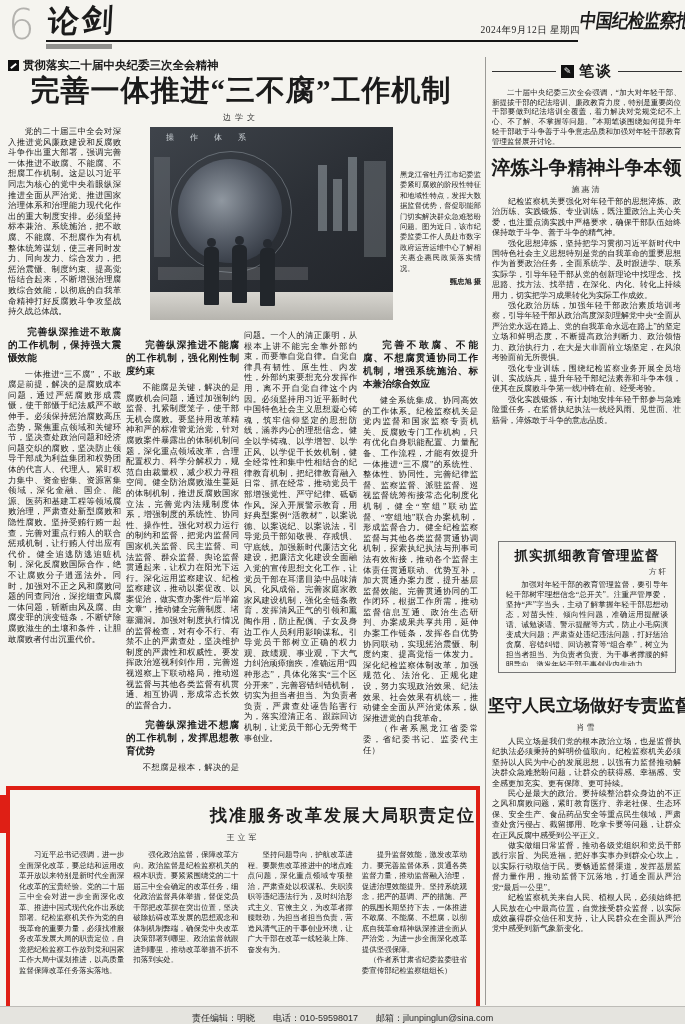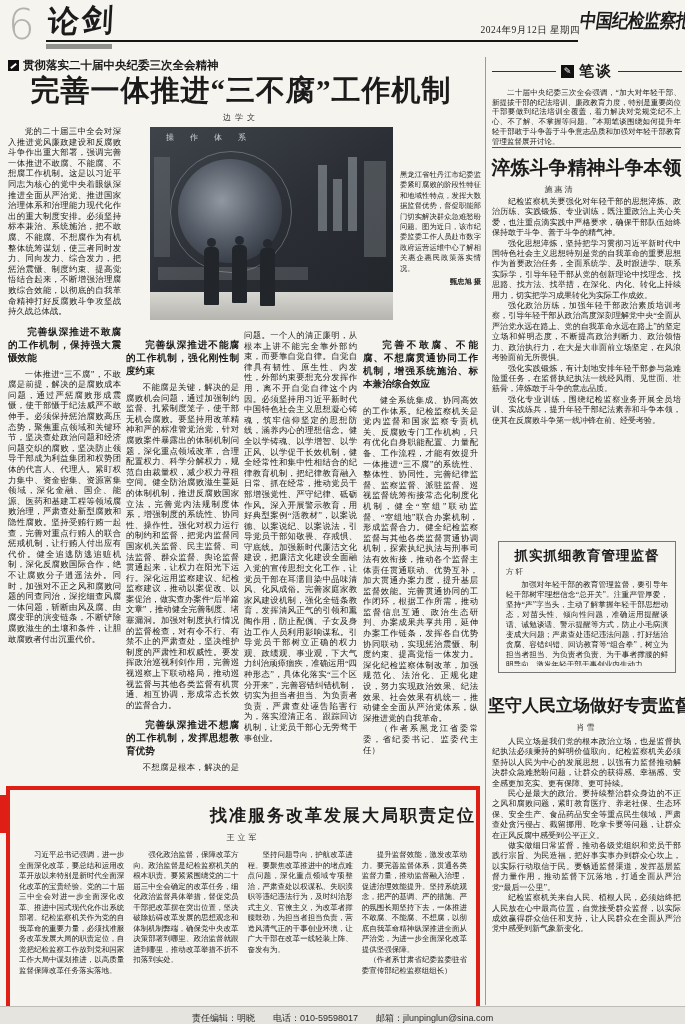--- a/index.html
+++ b/index.html
@@ -60,27 +60,27 @@
   
   .divider{left:485px;top:57px;width:1px;height:948px;background:#9b9a96;}
   .bt-head{left:492px;top:62px;width:190px;display:flex;align-items:center;gap:5px;}
   .bt-line{flex:1;height:1px;background:#333;}
   .bt-icon{width:13px;height:13px;background:#111;color:#fff;font-size:9px;line-height:13px;text-align:center;flex:none;font-family:"DejaVu Sans",sans-serif;}
   .bt-label{font-size:15px;font-weight:bold;letter-spacing:2px;}
   .bt-intro{left:492px;top:88px;width:189px;font-size:7.5px;line-height:9.7px;text-align:justify;color:#222;word-break:break-all;}
   .bt-intro p{margin:0;text-indent:2em;}
   .bt-rule{left:492px;top:147px;width:189px;height:1px;background:#555;}
   .sb-t1{left:490px;top:155px;width:193px;text-align:center;font-size:19px;font-weight:bold;letter-spacing:0px;white-space:nowrap;}
-  .sb-a1{left:463px;top:184px;width:193px;text-align:center;font-size:8px;letter-spacing:2px;color:#333;}
+  .sb-a1{left:490px;top:184px;width:193px;text-align:center;font-size:8px;letter-spacing:2px;color:#333;}
   .sb-body{font-size:8px;line-height:10.4px;text-align:justify;overflow:hidden;word-break:break-all;}
   .sb-body p{margin:0;text-indent:2em;}
   .sb-b1{left:492px;top:197px;width:189px;height:340px;}
   .sb-box{left:498px;top:541px;width:178px;height:132px;border:1px solid #777;box-sizing:border-box;padding:5px 7px;}
   .sb-t2{text-align:center;font-size:13.5px;font-weight:bold;letter-spacing:1px;white-space:nowrap;}
-  .sb-a2{text-align:left;font-size:7.5px;letter-spacing:2px;color:#333;margin:2px 0 3px 0;}
+  .sb-a2{text-align:right;font-size:7.5px;letter-spacing:2px;color:#333;margin:2px 0 3px 0;}
   .sb-b2{font-size:7.6px;line-height:10px;text-align:justify;overflow:hidden;height:86px;word-break:break-all;}
   .sb-b2 p{margin:0;text-indent:2em;}
   .sb-t3{left:488px;top:694px;width:197px;text-align:center;font-size:17px;font-weight:bold;white-space:nowrap;}
   .sb-a3{left:490px;top:722px;width:193px;text-align:center;font-size:8px;letter-spacing:2px;color:#333;}
   .sb-b3{left:492px;top:737px;width:189px;height:267px;}
   
   .footer{left:0;top:1006px;width:685px;height:18px;background:#e5e4df;border-top:1px solid #bdbcb7;
           display:flex;align-items:flex-end;justify-content:center;gap:18px;
           font-family:"Liberation Sans",sans-serif;font-size:9px;color:#2a2a2a;}
 </style>
@@ -180,22 +180,22 @@
     <p>二十届中央纪委三次全会强调，“加大对年轻干部、新提拔干部的纪法培训、廉政教育力度，特别是重要岗位干部要做到纪法培训全覆盖，着力解决对党规党纪不上心、不了解、不掌握等问题。”本期笔谈围绕如何提升年轻干部敢于斗争善于斗争意志品质和加强对年轻干部教育管理监督展开讨论。</p>
   </div>
   <div class="abs bt-rule"></div>
 
   <div class="abs sb-t1">淬炼斗争精神斗争本领</div>
   <div class="abs sb-a1">施惠清</div>
   <div class="abs sb-body sb-b1">
     <p>纪检监察机关要强化对年轻干部的思想淬炼、政治历练、实践锻炼、专业训练，既注重政治上关心关爱，也注重点滴实践中严格要求，确保干部队伍始终保持敢于斗争、善于斗争的精气神。</p>
     <p>强化思想淬炼，坚持把学习贯彻习近平新时代中国特色社会主义思想特别是党的自我革命的重要思想作为首要政治任务，全面系统学、及时跟进学、联系实际学，引导年轻干部从党的创新理论中找理念、找思路、找方法、找举措，在深化、内化、转化上持续用力，切实把学习成果转化为实际工作成效。</p>
     <p>强化政治历练，加强年轻干部政治素质培训考察，引导年轻干部从政治高度深刻理解党中央“全面从严治党永远在路上、党的自我革命永远在路上”的坚定立场和鲜明态度，不断提高政治判断力、政治领悟力、政治执行力，在大是大非面前立场坚定，在风浪考验面前无所畏惧。</p>
+    <p>强化专业训练，围绕纪检监察业务开展全员培训、实战练兵，提升年轻干部纪法素养和斗争本领，使其在反腐败斗争第一线冲锋在前、经受考验。</p>
     <p>强化实践锻炼，有计划地安排年轻干部参与急难险重任务，在监督执纪执法一线经风雨、见世面、壮筋骨，淬炼敢于斗争的意志品质。</p>
-    <p>强化专业训练，围绕纪检监察业务开展全员培训、实战练兵，提升年轻干部纪法素养和斗争本领，使其在反腐败斗争第一线冲锋在前、经受考验。</p>
   </div>
 
   <div class="abs sb-box">
     <div class="sb-t2">抓实抓细教育管理监督</div>
     <div class="sb-a2">方轩</div>
     <div class="sb-b2">
       <p>加强对年轻干部的教育管理监督，要引导年轻干部树牢理想信念“总开关”。注重严管厚爱，坚持“严”字当头，主动了解掌握年轻干部思想动态，对苗头性、倾向性问题，准确运用提醒谈话、诫勉谈话、警示提醒等方式，防止小毛病演变成大问题；严肃查处违纪违法问题，打好惩治贪腐、容错纠错、回访教育等“组合拳”，树立为担当者担当、为负责者负责、为干事者撑腰的鲜明导向，激发年轻干部干事创业内生动力。</p>
     </div>
   </div>
 

